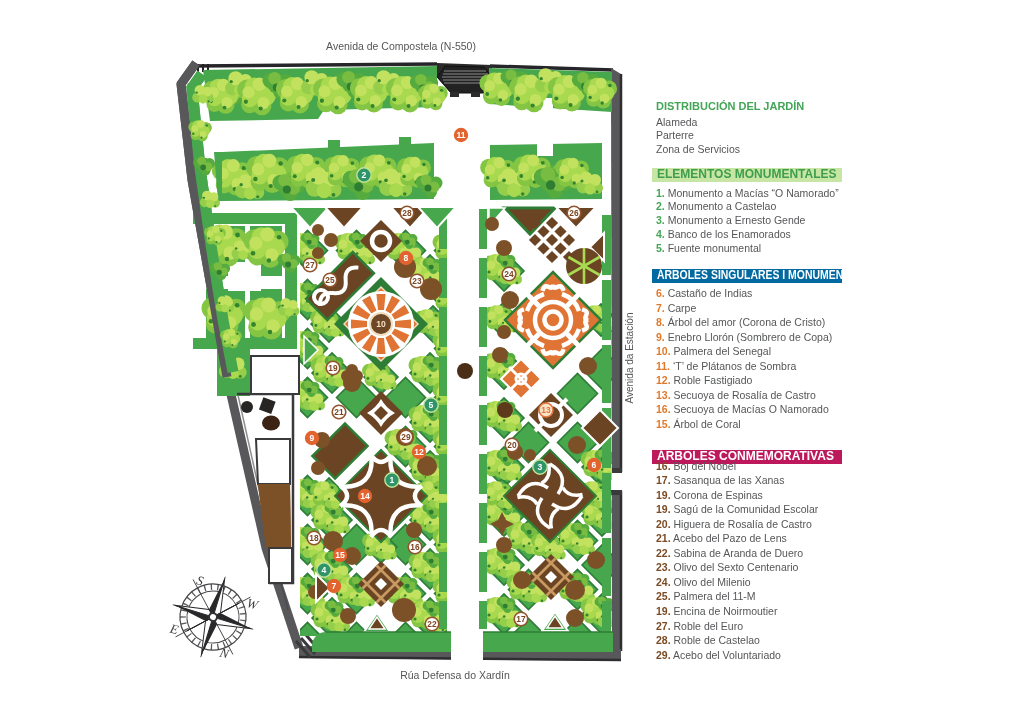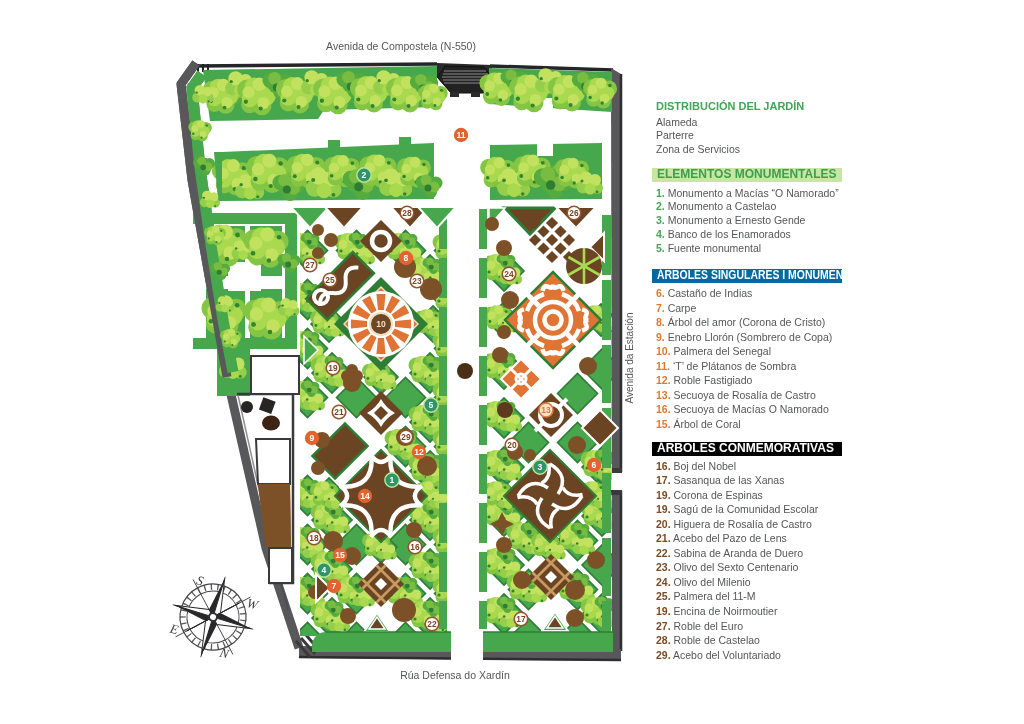--- a/index.html
+++ b/index.html
@@ -5,21 +5,21 @@
 body{font-family:"Liberation Sans",sans-serif;}
 #wrap{position:relative;width:900px;height:724px;}
 #map{position:absolute;left:0;top:0;}
 #legend{position:absolute;left:652px;top:90px;width:220px;color:#555658;font-size:10.5px;}
 .h1{color:#43a556;font-weight:bold;font-size:11px;}
 .li{line-height:13.9px;white-space:nowrap;}
 .lh2 .li{line-height:14.55px;}
 .band{position:absolute;left:0;font-weight:bold;font-size:12px;width:185px;height:13.5px;line-height:13.5px;padding-left:5px;white-space:nowrap;}
 .bg{background:#c7e6a4;color:#3e9e4e;}
 .bo{background:#0369a1;color:#fff;}
-.bb{background:#000000;color:#fff;}
+.bb{background:#be185d;color:#fff;margin-top:8px;}
 .n{font-weight:bold;}
 .ng{color:#43a556;}
 .no{color:#e1792b;}
 .nb{color:#7a4a22;}
 </style></head>
 <body>
 <div id="wrap">
 
 <div id="map">
 <svg width="1024" height="724" viewBox="0 0 1024 724" font-family="Liberation Sans, sans-serif">

